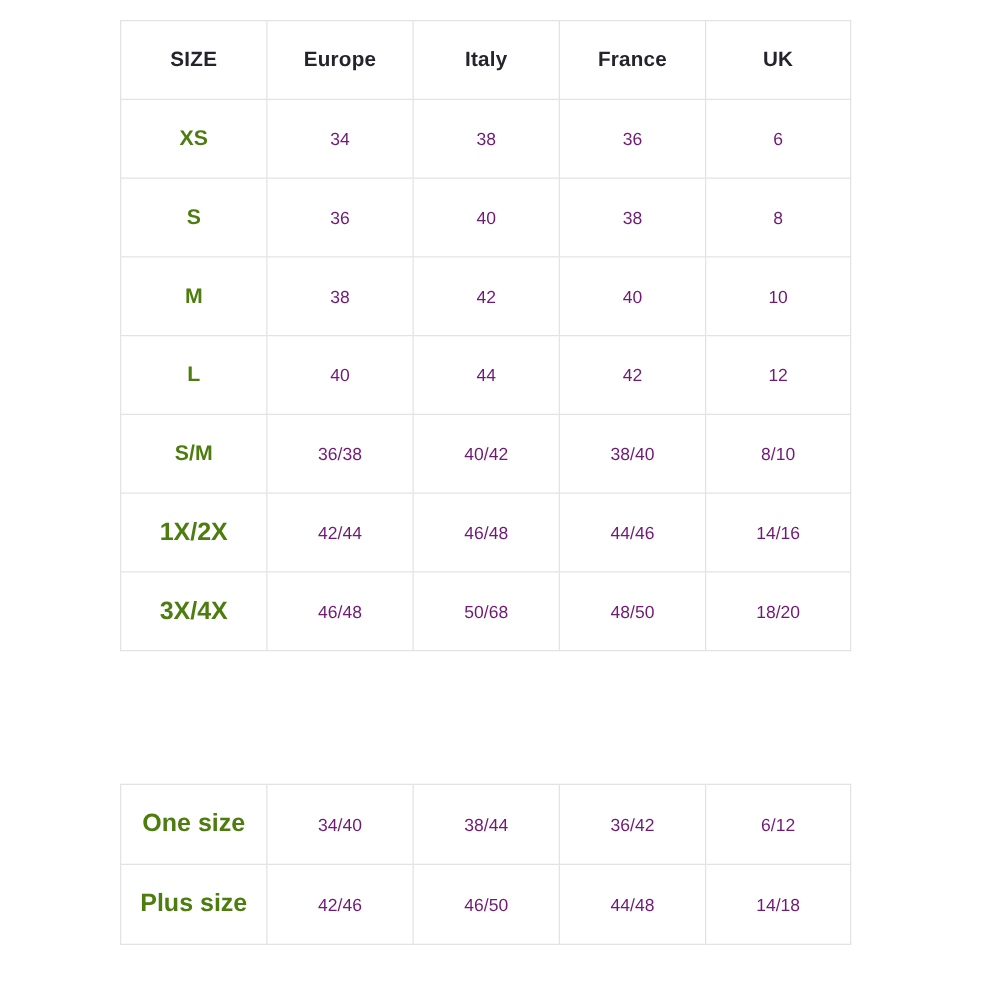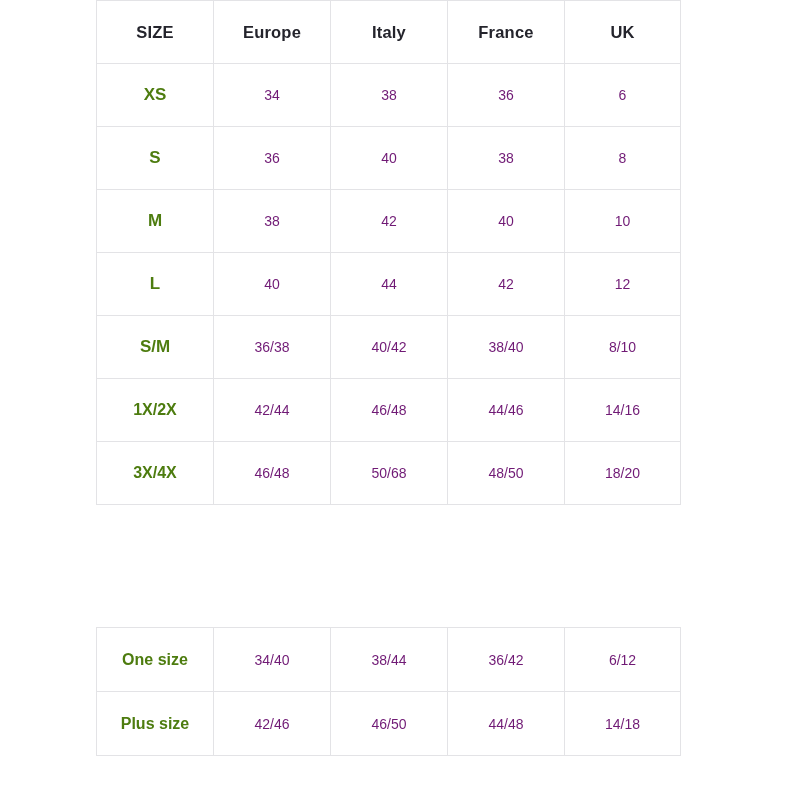--- a/index.html
+++ b/index.html
@@ -18,21 +18,21 @@
     position: relative;
     width: 800px;
     height: 800px;
     box-sizing: border-box;
   }
   .table-wrap {
     position: absolute;
     left: 96px;
     width: 584px;
   }
-  #main-table-wrap { top: 0; }
+  #main-table-wrap { top: 16px; }
   #secondary-table-wrap { top: 627px; }
 
   table {
     border-collapse: collapse;
     width: 100%;
     table-layout: fixed;
   }
   col.c-size { width: 117px; }
   col.c-eu   { width: 117px; }
   col.c-it   { width: 117px; }
@@ -54,21 +54,21 @@
     font-size: 16.5px;
     color: #24242c;
     letter-spacing: 0.2px;
   }
   td.rowlabel {
     font-weight: 700;
     color: #4d7c0f;
     font-size: 17px;
   }
   td.rowlabel.small {
-    font-size: 16px;
+    font-size: 20px;
   }
   #secondary-table td {
     height: 63px;
   }
 </style>
 </head>
 <body>
 
 <div class="page">
 

